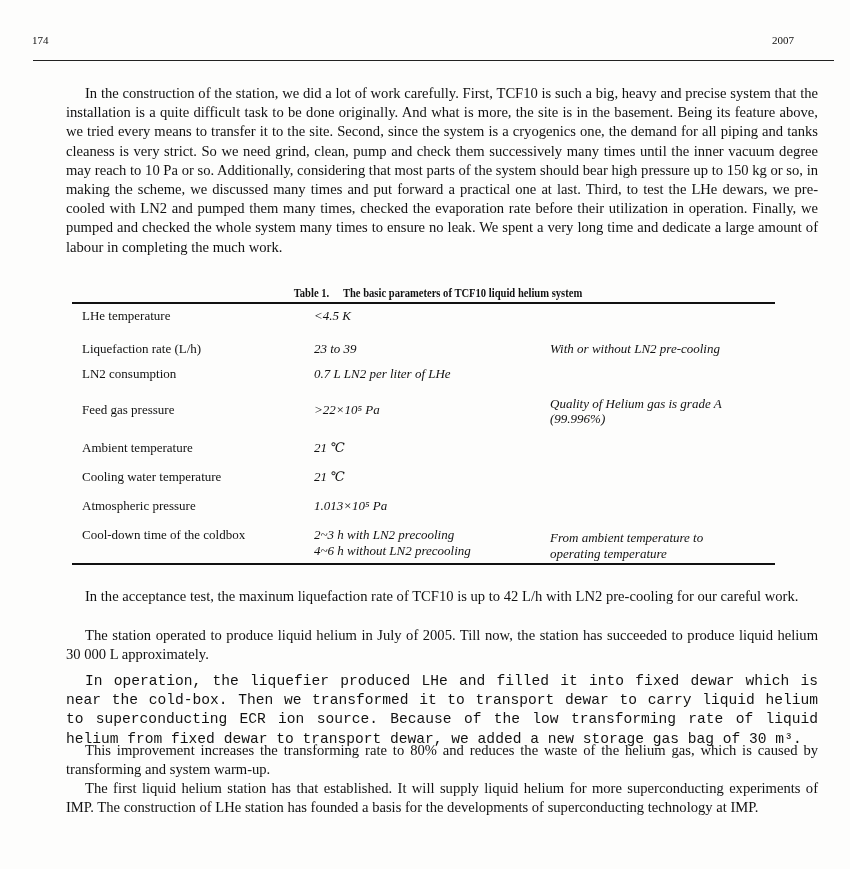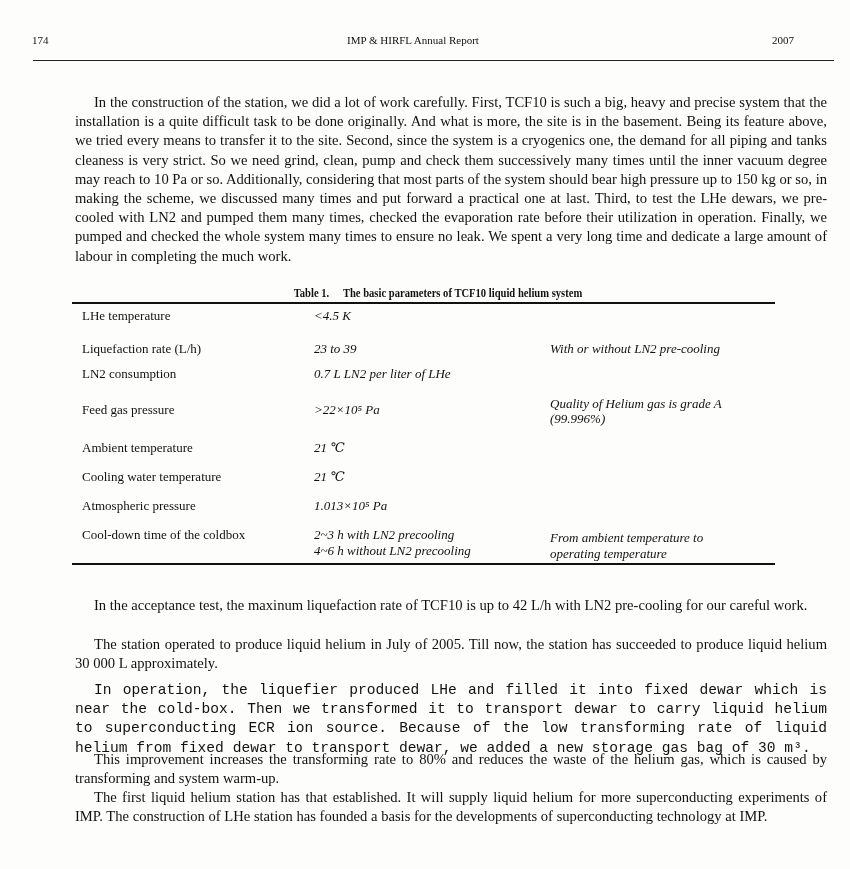--- a/index.html
+++ b/index.html
@@ -6,39 +6,38 @@
     body {
       width: 850px; height: 869px; background: #fdfdfc; position: relative; overflow: hidden;
       font-family: "Liberation Serif", "DejaVu Serif", serif; color: #111;
     }
     .header { position: absolute; top: 34px; left: 32px; width: 762px; height: 22px; font-size: 11px; }
     .header .pnum { position: absolute; left: 0; top: 0; }
     .header .title { position: absolute; left: 0; right: 0; text-align: center; top: 0; }
     .header .year { position: absolute; right: 0; top: 0; }
     .header-rule { position: absolute; top: 60px; left: 33px; width: 801px; height: 1px; background: #222; }
 
-    .para { position: absolute; left: 62px; width: 752px; font-size: 14.6px; line-height: 19.2px; text-align: justify; margin: 13px; }
+    .para { position: absolute; left: 62px; width: 752px; font-size: 14.6px; line-height: 19.2px; text-align: justify; margin: 4px; }
     .para.indent { text-indent: 19px; }
 
     .table-caption { position: absolute; top: 287px; left: 62px; width: 752px; text-align: center;
       font-family: "Liberation Serif", serif; font-weight: bold; font-size: 11.5px; transform: scaleX(0.92); }
     .table-caption span { margin: 0 6px; }
     .rule-thick { position: absolute; left: 72px; width: 703px; height: 2px; background: #111; }
 
     .trow { position: absolute; left: 82px; width: 700px; font-size: 13px; line-height: 15px; }
     .trow .c1 { position: absolute; left: 0; }
     .trow .c2 { position: absolute; left: 232px; font-style: italic; }
     .trow .c3 { position: absolute; left: 468px; font-style: italic; }
   </style>
 </head>
 <body>
 
 <div class="header">
   <span class="pnum">174</span>
-  <span class="title">IMP &amp; HIRFL Annual Report</span>
   <span class="year">2007</span>
 </div>
 <div class="header-rule"></div>
 
 <p class="para indent" style="top:80px;">In the construction of the station, we did a lot of work carefully. First, TCF10 is such a big, heavy and precise system that the installation is a quite difficult task to be done originally. And what is more, the site is in the basement. Being its feature above, we tried every means to transfer it to the site. Second, since the system is a cryogenics one, the demand for all piping and tanks cleaness is very strict. So we need grind, clean, pump and check them successively many times until the inner vacuum degree may reach to 10 Pa or so. Additionally, considering that most parts of the system should bear high pressure up to 150 kg or so, in making the scheme, we discussed many times and put forward a practical one at last. Third, to test the LHe dewars, we pre-cooled with LN2 and pumped them many times, checked the evaporation rate before their utilization in operation. Finally, we pumped and checked the whole system many times to ensure no leak. We spent a very long time and dedicate a large amount of labour in completing the much work.</p>
 
 <div class="table-caption">
   <span>Table 1.</span>
   <span>The basic parameters of TCF10 liquid helium system</span>
 </div>

